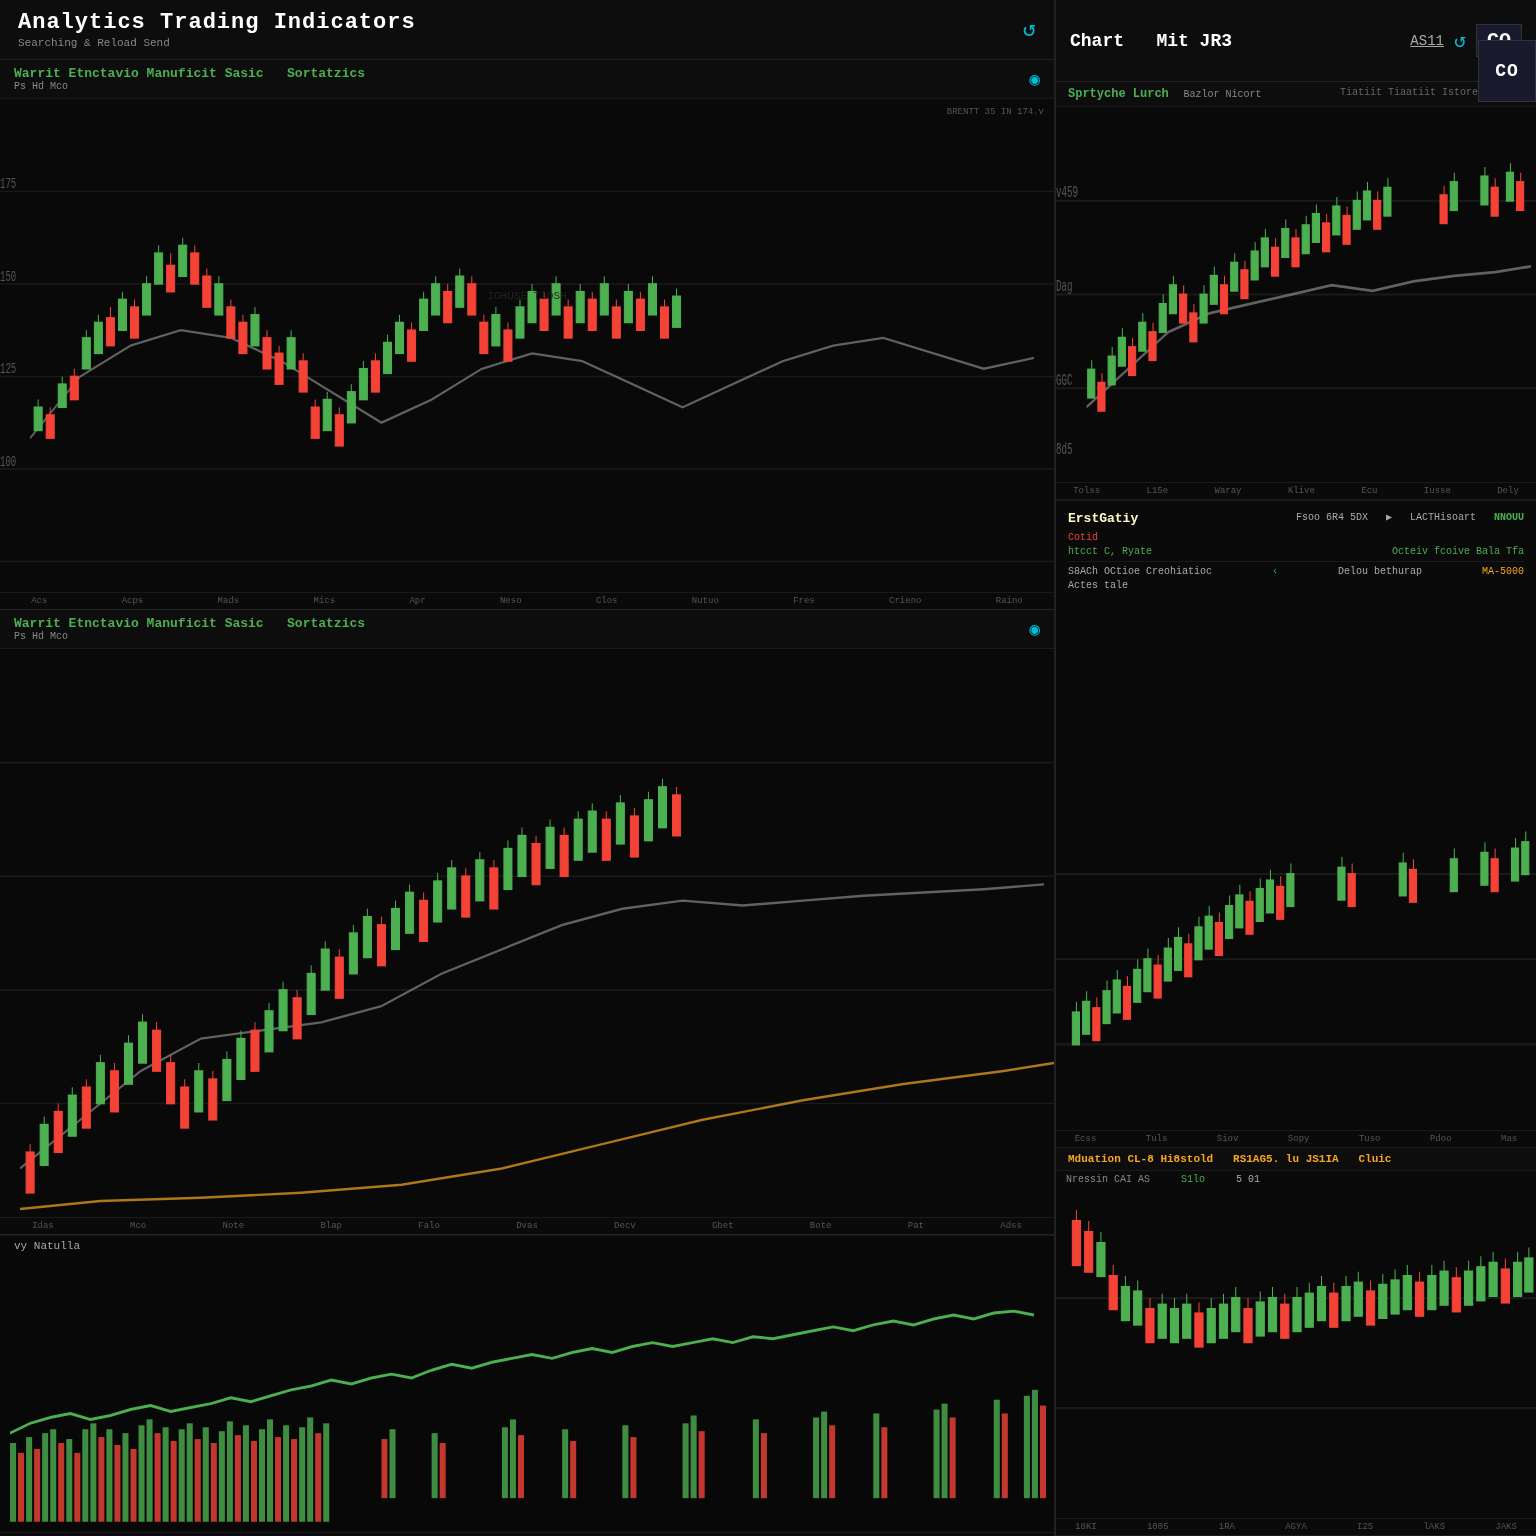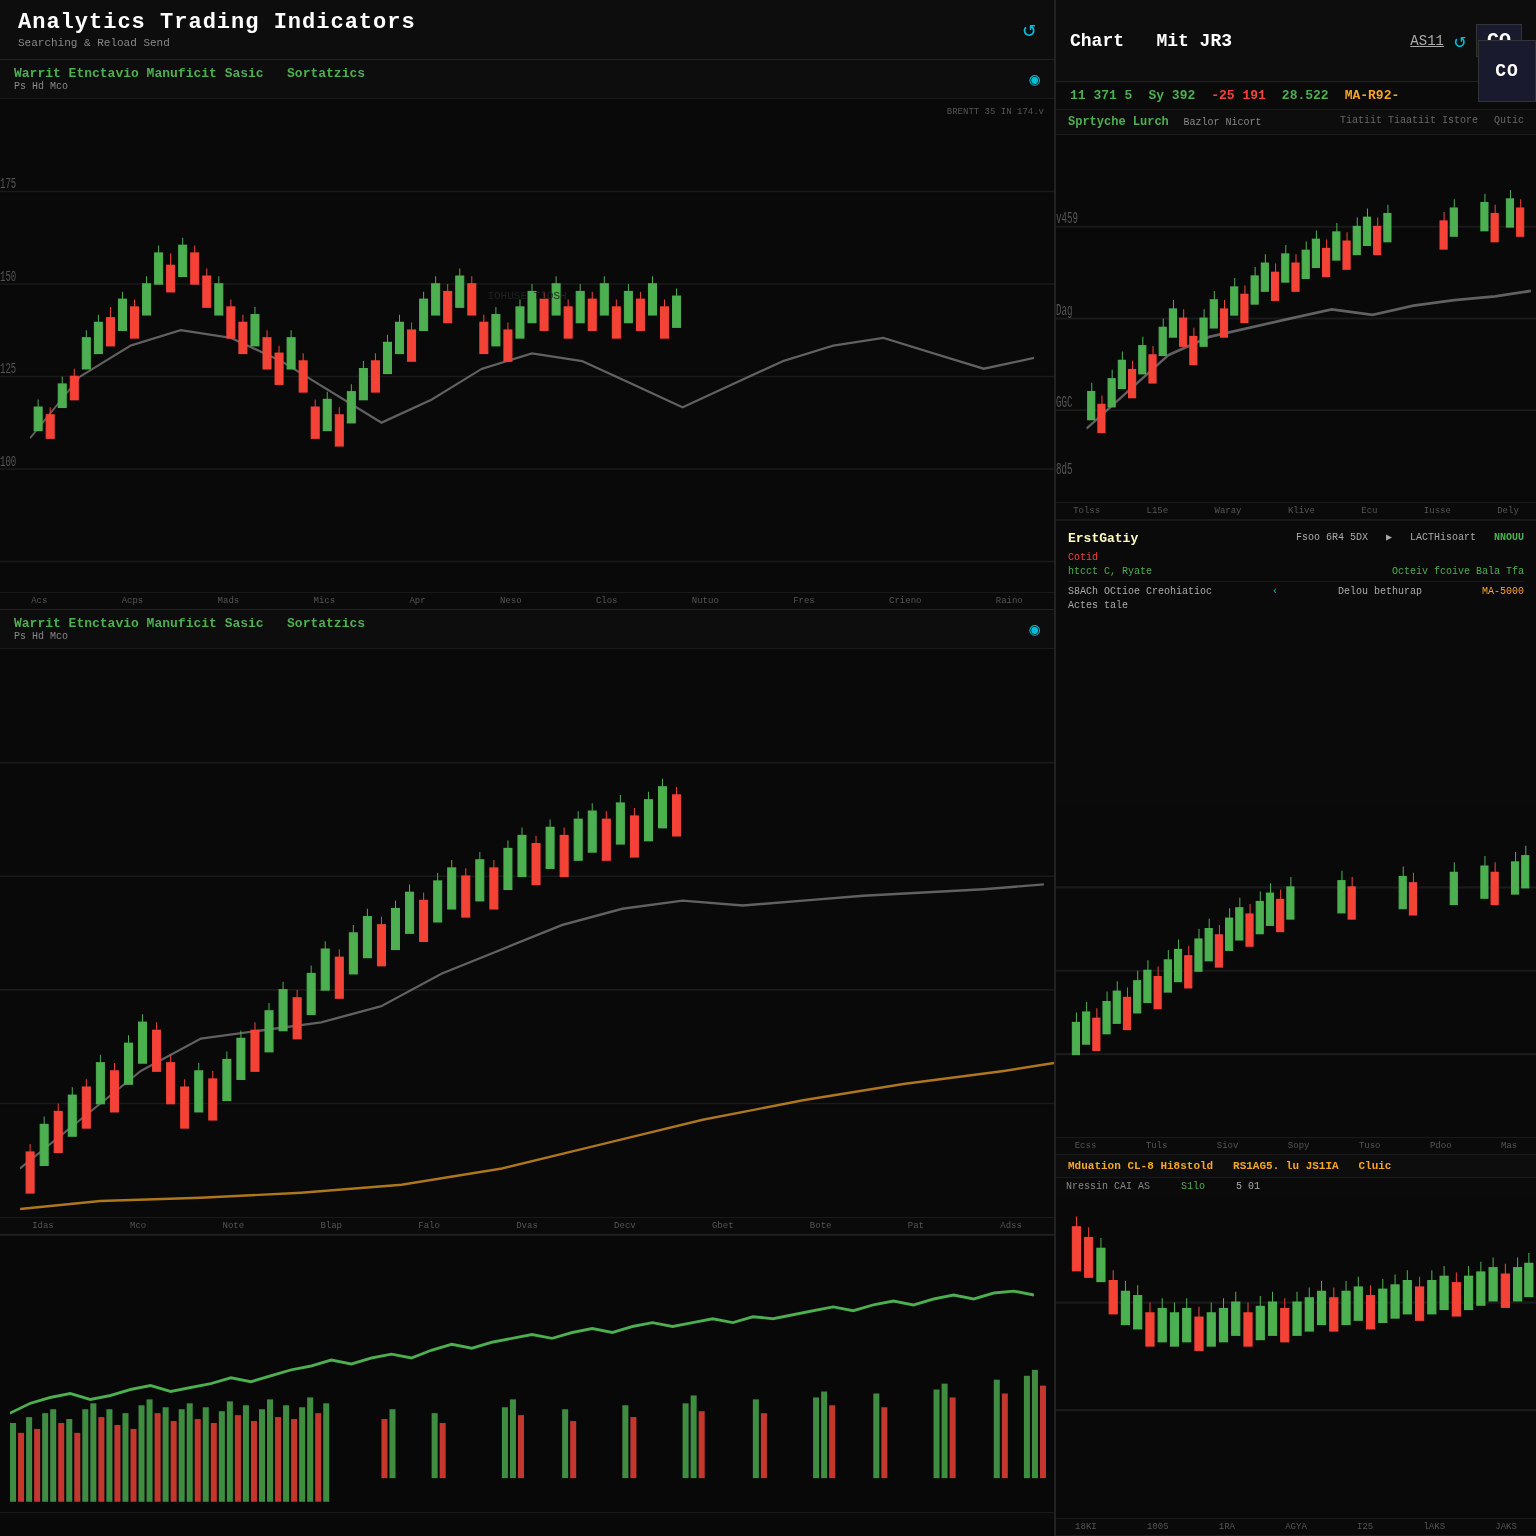--- a/index.html
+++ b/index.html
@@ -570,20 +570,21 @@
       <span>Dvas</span>
       <span>Decv</span>
       <span>Gbet</span>
       <span>Bote</span>
       <span>Pat</span>
       <span>Adss</span>
     </div>
   </div>
 
   <div class="volume-section" style="flex:1.2">
+    <div class="volume-header">vy Natulla</div>
     <div class="volume-body">
       <svg width="100%" height="100%" viewBox="0 0 1050 140" preserveAspectRatio="none">
 
         <polyline class="mini-line" points="10,90 30,85 50,82 70,80 90,83 110,81 130,78 150,76 170,79 190,77 210,75 230,72 250,74 270,71 290,68 310,66 330,63 350,65 370,62 390,60 410,62 430,58 450,55 470,57 490,54 510,52 530,50 550,52 570,49 590,47 610,49 630,46 650,44 670,46 690,44 710,42 730,44 750,41 770,42 790,40 810,38 830,36 850,38 870,35 890,33 910,35 930,32 950,30 970,32 990,29 1010,28 1030,30"></polyline>
 
         <rect class="vol-bar-up" x="10" y="95" width="6" height="40"></rect>
         <rect class="vol-bar-down" x="18" y="100" width="6" height="35"></rect>
         <rect class="vol-bar-up" x="26" y="92" width="6" height="43"></rect>
         <rect class="vol-bar-down" x="34" y="98" width="6" height="37"></rect>
         <rect class="vol-bar-up" x="42" y="90" width="6" height="45"></rect>
@@ -675,27 +676,20 @@
     <div>
       <span class="right-title">Chart &nbsp; Mit JR3</span>
     </div>
     <div style="display:flex; align-items:center; gap:10px;">
       <span style="color:#aaa; font-size:14px;text-decoration:underline;">AS11</span>
       <span style="color:#00bcd4; font-size:20px;">↺</span>
       <span class="right-badge" style="background:#1a1a2e; padding:4px 10px; border:1px solid #333; font-size:20px; color:#fff;">CO</span>
     </div>
   </div>
 
-  <div class="price-bar">
-    <span class="price-green">11 371 5</span>
-    <span class="price-green">Sy 392</span>
-    <span class="price-red">-25 191</span>
-    <span class="price-green">28.522</span>
-    <span class="price-yellow">MA-R92-</span>
-  </div>
 
   <div class="right-chart-section" style="flex:1.4">
     <div class="right-chart-header">
       <div>
         <span style="color:#4caf50; font-size:12px; font-weight:bold;">Sprtyche Lurch</span>
         <span style="color:#888; font-size:10px; margin-left:8px;">Bazlor Nicort</span>
       </div>
       <div style="font-size:10px; color:#666;">
         <span>Tiatiit Tiaatiit Istore</span>
         <span style="margin-left:10px;">Qutic</span>

